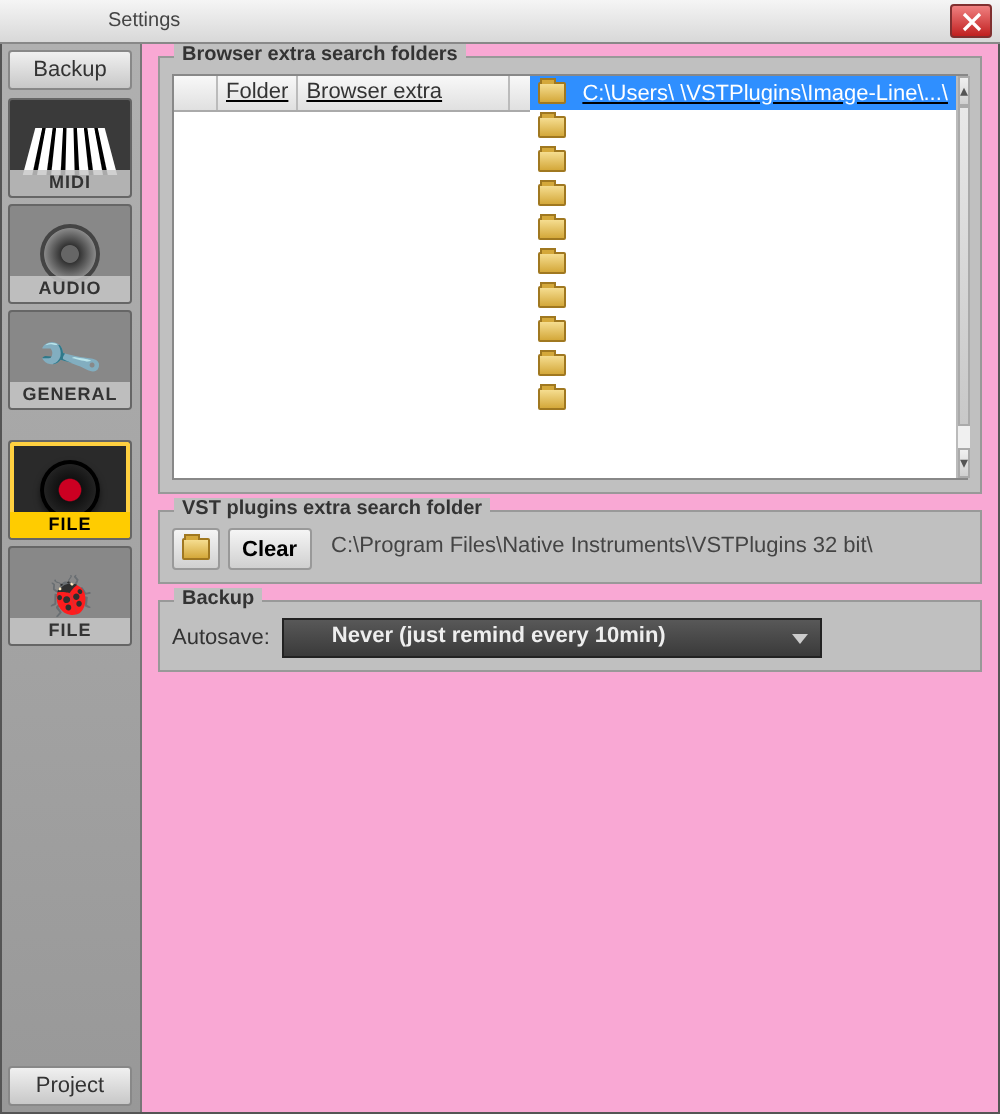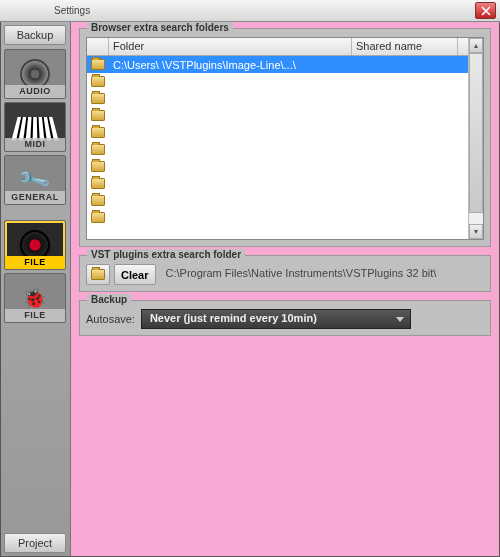--- a/index.html
+++ b/index.html
@@ -118,21 +118,21 @@
   font-size: 10px;
   font-weight: bold;
   color: #333;
 }
 .table-wrap {
   background: #fff;
   border: 1px solid #888;
   height: 203px;
   display: flex;
 }
-.table-main { flex: 1; display: flex; flex-direction: column; }
+.table-main { flex: 1; display: flex; flex-direction: row; text-decoration: underline; }
 .table-header {
   display: flex;
   height: 18px;
   background: linear-gradient(to bottom, #f8f8f8, #e0e0e0);
   border-bottom: 1px solid #aaa;
   font-size: 11px;
   color: #333;
 }
 .th-icon { width: 22px; border-right: 1px solid #bbb; }
 .th-folder { flex: 1; border-right: 1px solid #bbb; padding: 2px 4px; }
@@ -199,21 +199,21 @@
 .backup-label { color: #333; font-size: 11px; }
 .dropdown {
   flex: 1;
   max-width: 270px;
   height: 20px;
   background: linear-gradient(to bottom, #585858, #3a3a3a);
   border: 1px solid #222;
   color: #eee;
   font-size: 11px;
   font-weight: bold;
-  padding: 2px 20px 2px 8px;
+  padding: 2px 20px 2px 24px;
   position: relative;
   cursor: pointer;
 }
 .dropdown::after {
   content: "";
   position: absolute;
   right: 6px; top: 7px;
   border-left: 4px solid transparent;
   border-right: 4px solid transparent;
   border-top: 5px solid #ccc;
@@ -250,27 +250,27 @@
     <svg viewBox="0 0 10 10">
         <path d="M1 1 L9 9 M9 1 L1 9" stroke="#fff" stroke-width="1.6"></path>
       </svg>
   </div>
 </div>
 
 <div class="main">
   <div class="sidebar">
     <div class="side-btn">Backup</div>
 
+    <div class="side-tab darkimg">
+      <div class="midi-g"></div>
+      <div class="side-tab-label">MIDI</div>
+    </div>
     <div class="side-tab lightimg">
       <div class="speaker-g"></div>
       <div class="side-tab-label">AUDIO</div>
-    </div>
-    <div class="side-tab darkimg">
-      <div class="midi-g"></div>
-      <div class="side-tab-label">MIDI</div>
     </div>
     <div class="side-tab lightimg">
       <div class="wrench-g">🔧</div>
       <div class="side-tab-label">GENERAL</div>
     </div>
     <div class="side-tab active darkimg">
       <div class="disc-g"></div>
       <div class="side-tab-label">FILE</div>
     </div>
     <div class="side-tab lightimg">
@@ -283,21 +283,21 @@
 
   <div class="content">
 
     <div class="groupbox">
       <div class="groupbox-title">Browser extra search folders</div>
       <div class="table-wrap">
         <div class="table-main">
           <div class="table-header">
             <div class="th-icon"></div>
             <div class="th-folder">Folder</div>
-            <div class="th-name">Shared name</div>
+            <div class="th-name">Browser extra</div>
             <div class="th-end"></div>
           </div>
           <div class="table-body" id="table-body">
               <div class="table-row selected">
                 <div class="td-icon">
                   <div class="folder-icon"></div>
                 </div>
                 <div class="td-folder">C:\Users\            \VSTPlugins\Image-Line\...\</div>
               </div>
               <div class="table-row empty">

